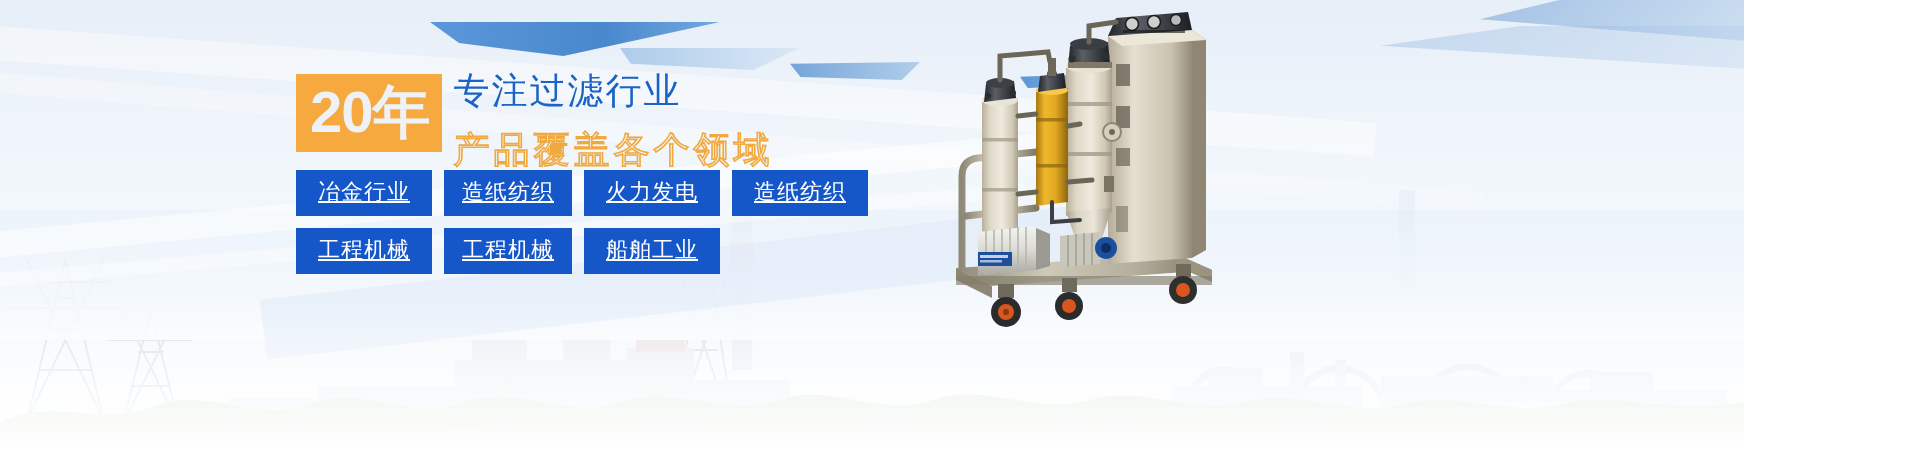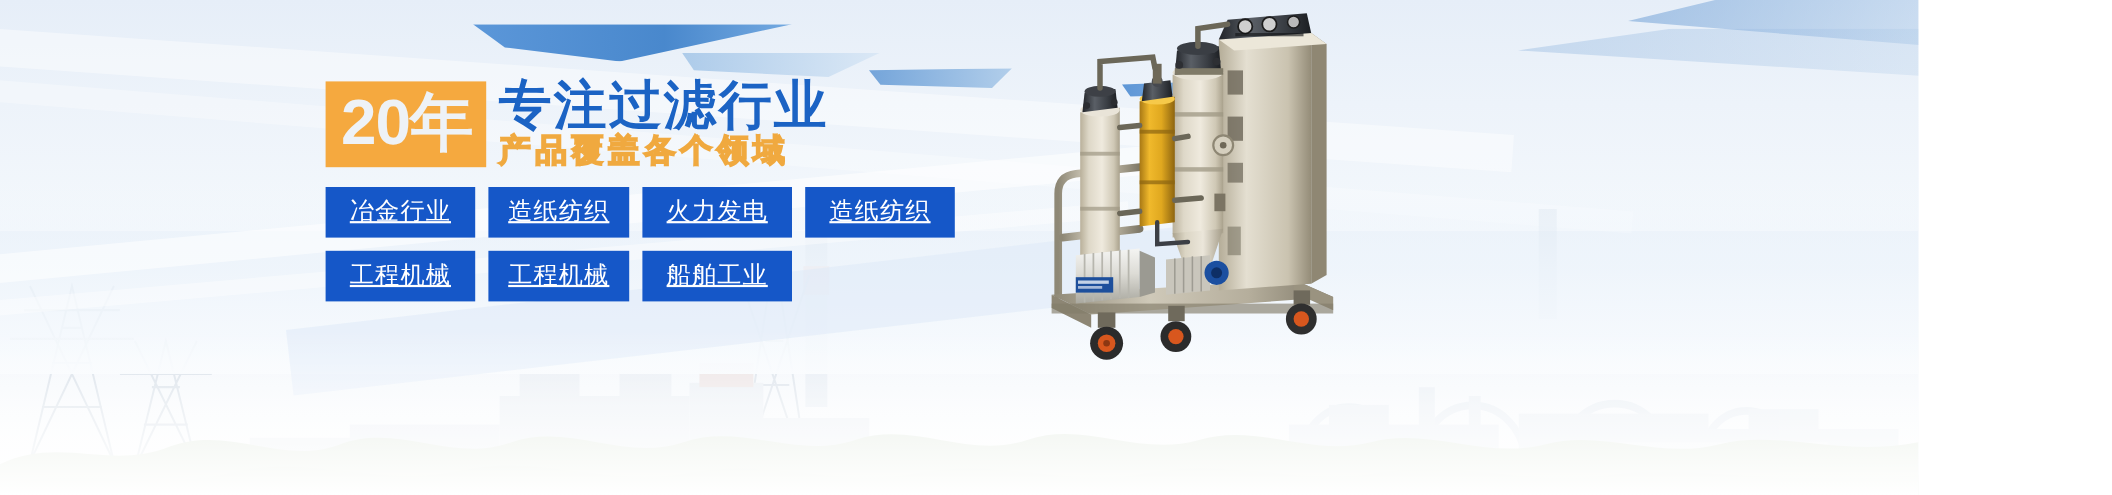--- a/index.html
+++ b/index.html
@@ -127,31 +127,31 @@
     padding: 9px 12px 11px 14px;
     letter-spacing: -1px;
     white-space: nowrap;
   }
   .headline-text {
     margin-left: 12px;
     margin-top: -2px;
   }
   .headline-main {
     color: #1b63c4;
-    font-size: 48px;
+    font-size: 36px;
     line-height: 1.05;
-    font-weight: 700;
+    font-weight: 400;
     letter-spacing: 2px;
     white-space: nowrap;
   }
   .headline-sub {
-    margin-top: 0;
-    font-size: 29px;
+    margin-top: 20px;
+    font-size: 36px;
     line-height: 1.1;
-    font-weight: 700;
+    font-weight: 400;
     letter-spacing: 4px;
     white-space: nowrap;
     color: transparent;
     -webkit-text-stroke: 1.6px #f0a93f;
     text-shadow: 0 0 0 rgba(0,0,0,0);
   }
 
   
   .tag-rows {
     position: absolute;

